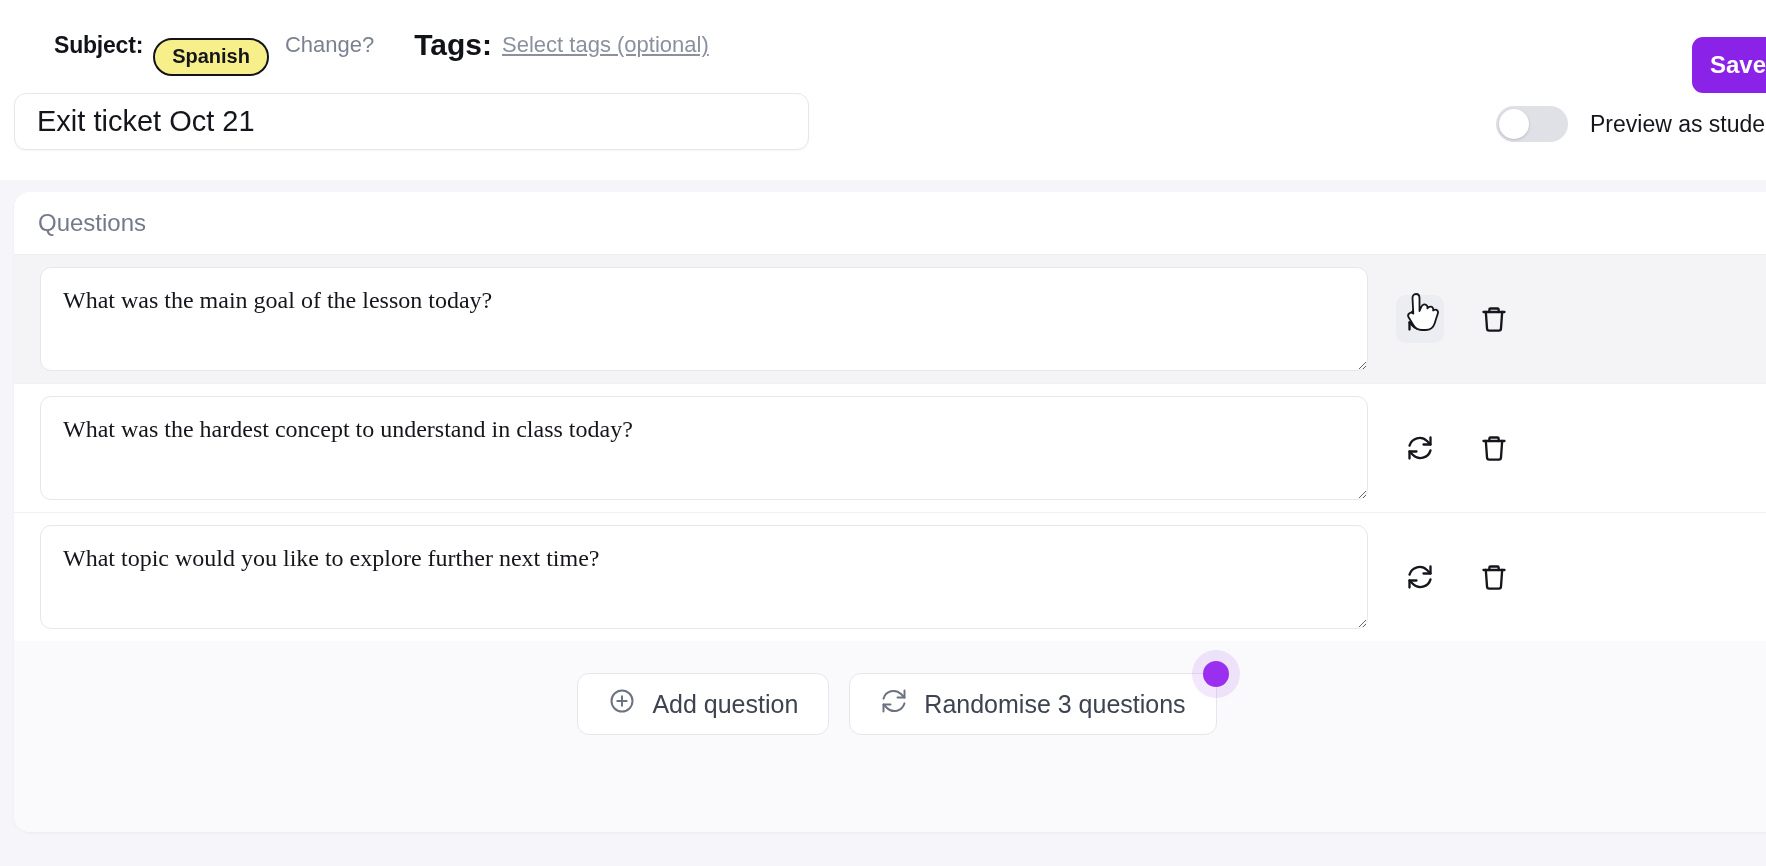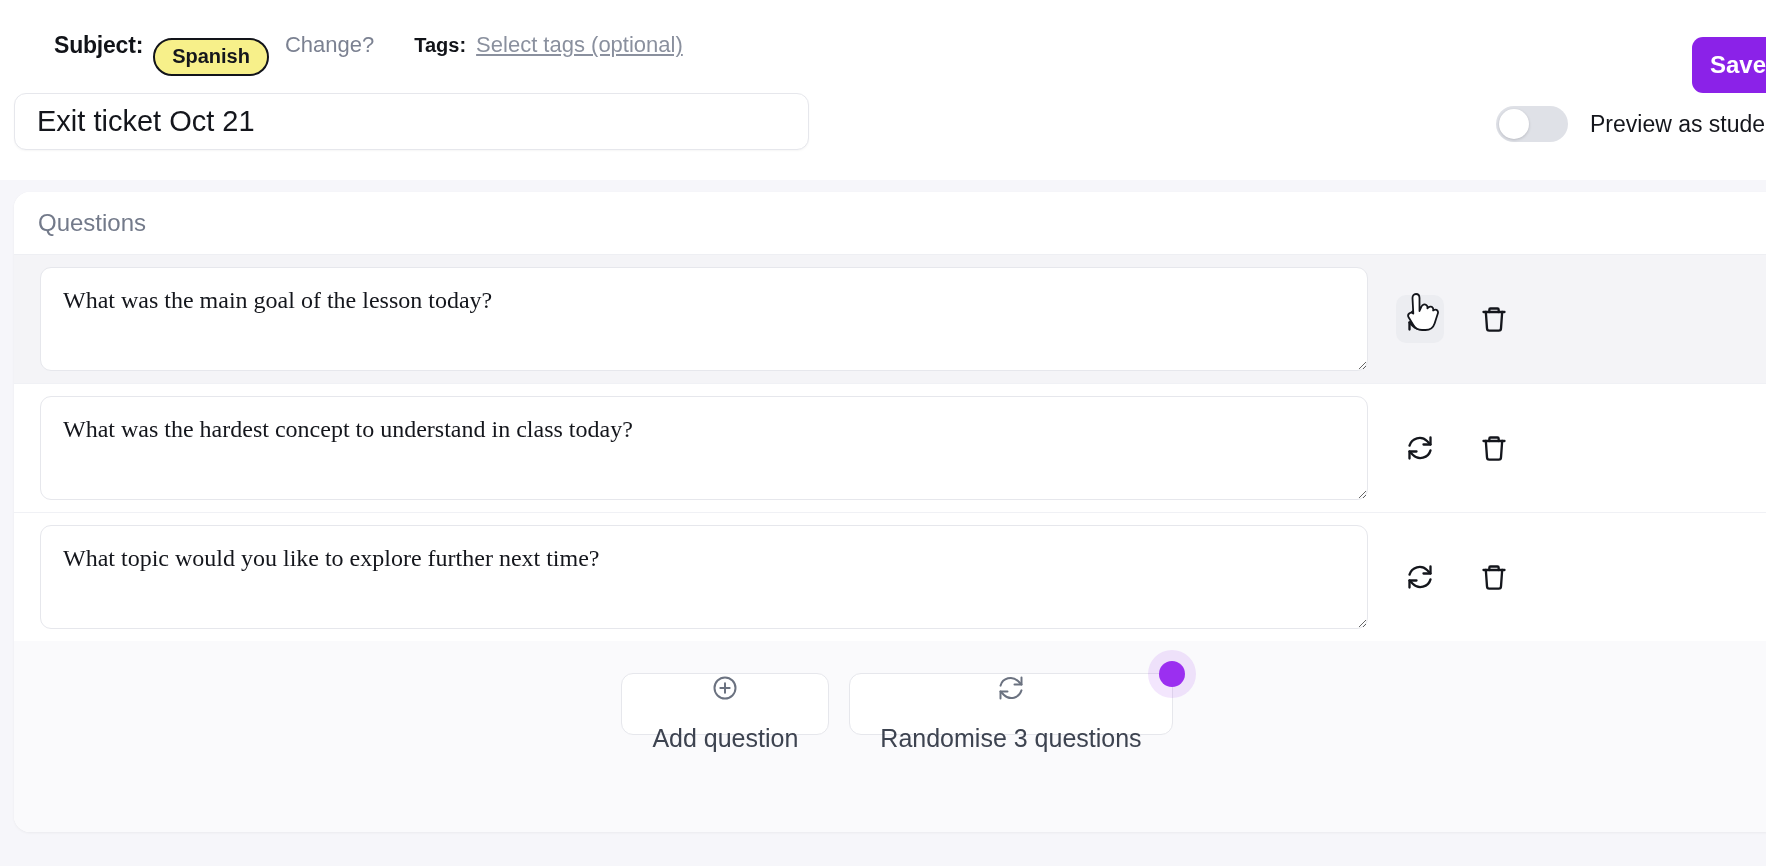--- a/index.html
+++ b/index.html
@@ -50,21 +50,21 @@
   }
 
   .change-link {
     margin-left: 16px;
     font-size: 22px;
     color: #7b8191;
   }
 
   .tags-label {
     margin-left: 40px;
-    font-size: 20px;
+    font-size: 30px;
     font-weight: bold;
     color: #111318;
   }
 
   .tags-placeholder {
     margin-left: 10px;
     font-size: 22px;
     color: #8a909e;
     text-decoration: underline;
   }
@@ -261,21 +261,20 @@
     gap: 16px;
     padding: 0 30px;
     border: 1px solid #e6e7ec;
     border-radius: 12px;
     background: #ffffff;
     font-family: "Liberation Sans", sans-serif;
     font-size: 25px;
     color: #3d4350;
     cursor: pointer;
     position: relative;
-    flex-direction: column;
   }
 
   .badge-dot {
     position: absolute;
     right: -13px;
     top: -13px;
     width: 26px;
     height: 26px;
     border-radius: 50%;
     background: #9B2FF0;

